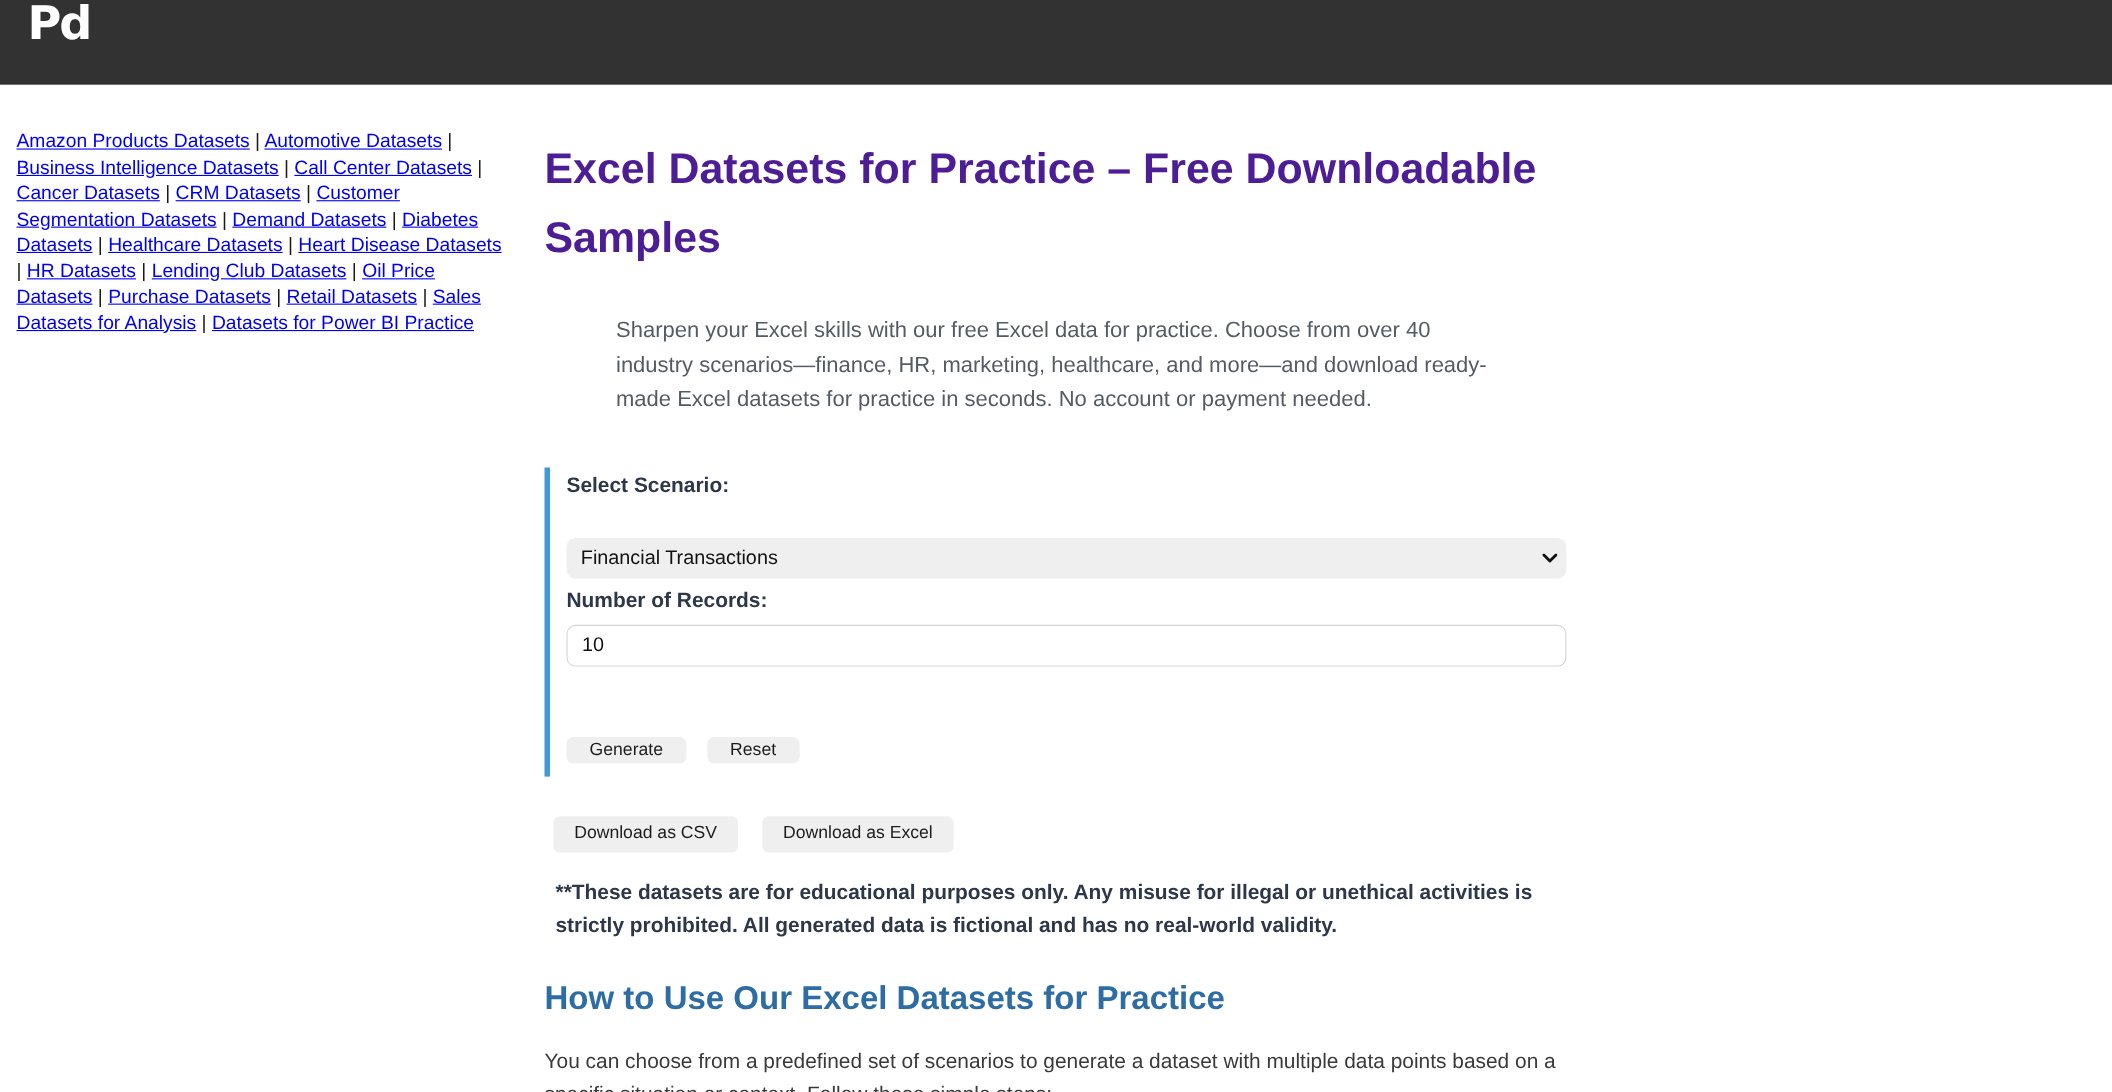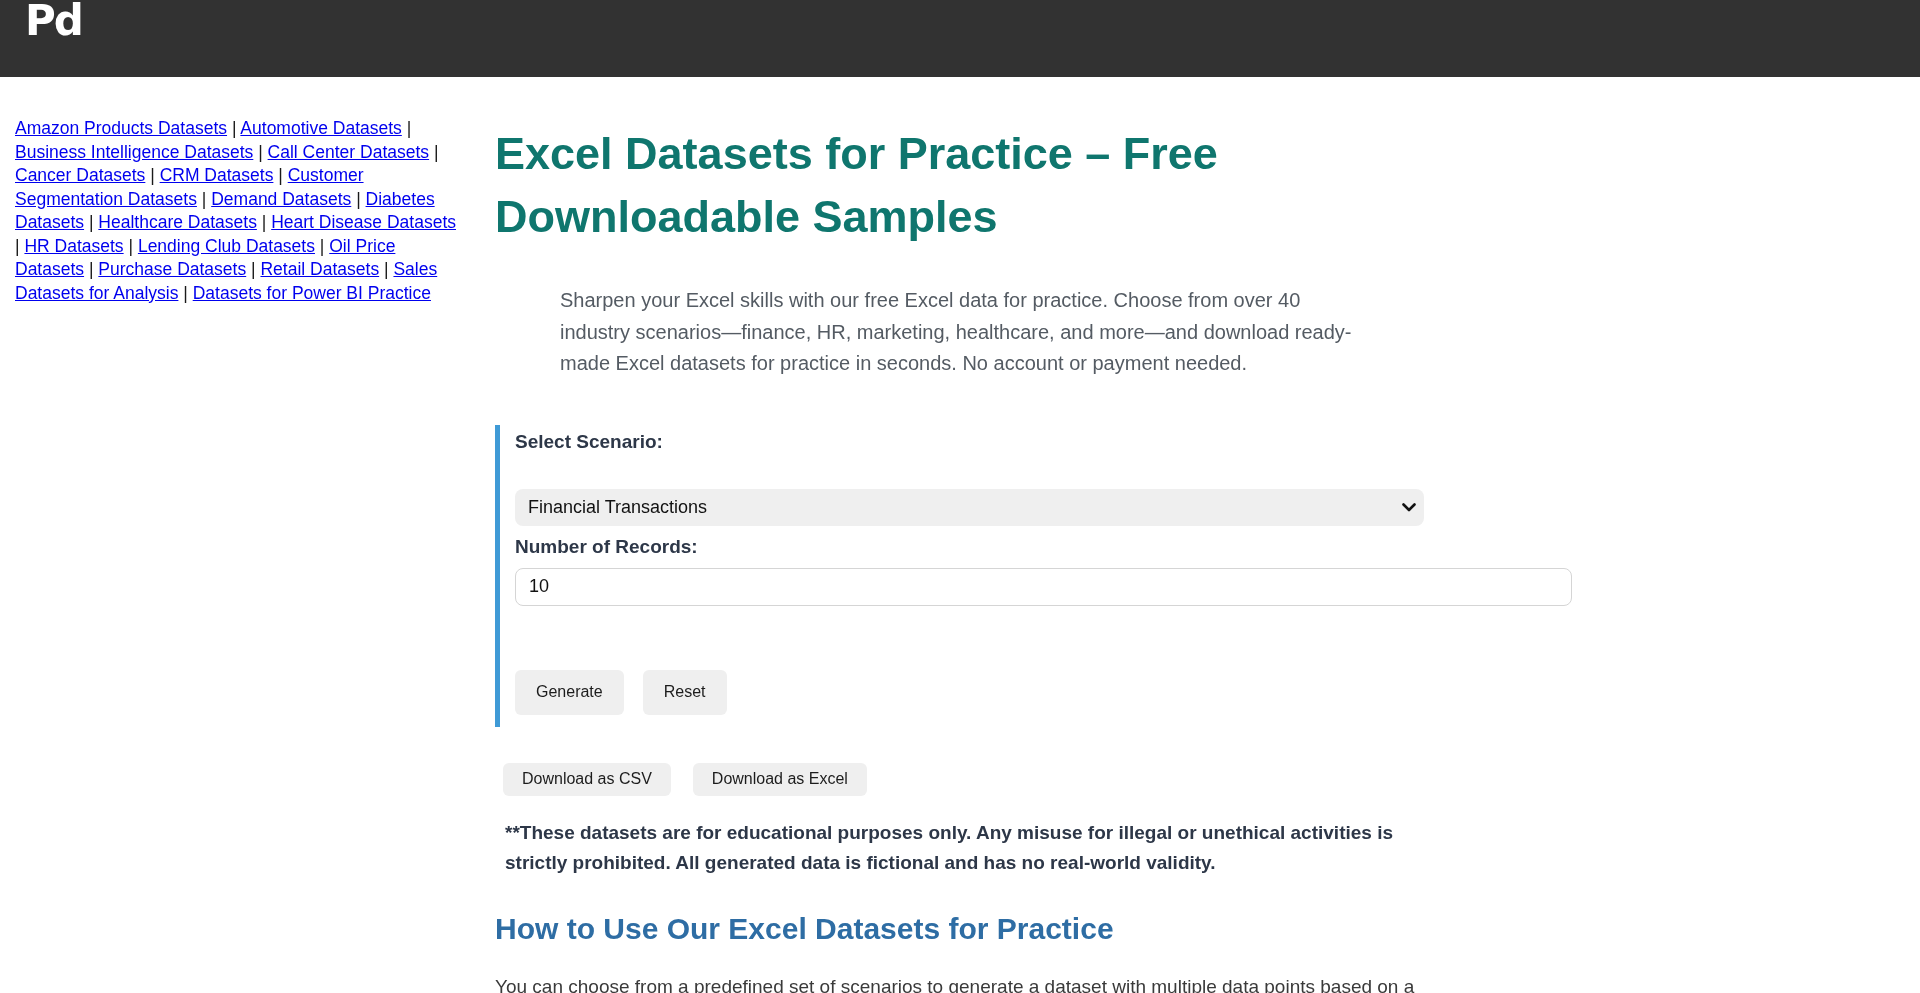--- a/index.html
+++ b/index.html
@@ -35,24 +35,24 @@
     flex: none;
     font-size: 17.5px;
     line-height: 23.5px;
     color: #1a1a1a;
   }
   .sidebar a { color: #0000EE; text-decoration: underline; }
   .main { margin-left: 36px; width: 934px; flex: none; }
 
   
   h1.page-title {
-    font-size: 45px;
+    font-size: 39px;
     line-height: 63px;
     font-weight: 700;
-    color: #0f766e;
+    color: #4c1d95;
     margin-top: 5px;
     max-width: 950px;
   }
   .intro {
     display: block;
     margin: 37px 0 0 65px;
     width: 800px;
     font-size: 20px;
     line-height: 31.5px;
     color: #545b63;
@@ -83,35 +83,35 @@
     padding: 0 34px 0 13px;
     appearance: none;
     -webkit-appearance: none;
   }
   .chevron {
     position: absolute;
     right: 13px; top: 14px;
     pointer-events: none;
   }
   input.records {
-    width: 1057px; height: 38px;
+    width: 909px; height: 38px;
     border: 1px solid #d5d5d5;
     border-radius: 8px;
     font-family: inherit;
     font-size: 18px;
     color: #111;
     padding: 0 13px;
     margin-bottom: 2px;
   }
   .btn-row { margin-top: 62px; display: flex; gap: 19px; }
   .btn {
     background: #efefef;
     border: 0;
     border-radius: 6px;
-    height: 45px;
+    height: 24px;
     padding: 0 21px;
     font-family: inherit;
     font-size: 16px;
     color: #1c1c1c;
     cursor: pointer;
   }
   .dl-row { margin-top: 36px; margin-left: 8px; display: flex; gap: 22px; align-items: flex-end; }
   .dl-row .btn { height: 33px; padding: 0 19px; }
 
   

